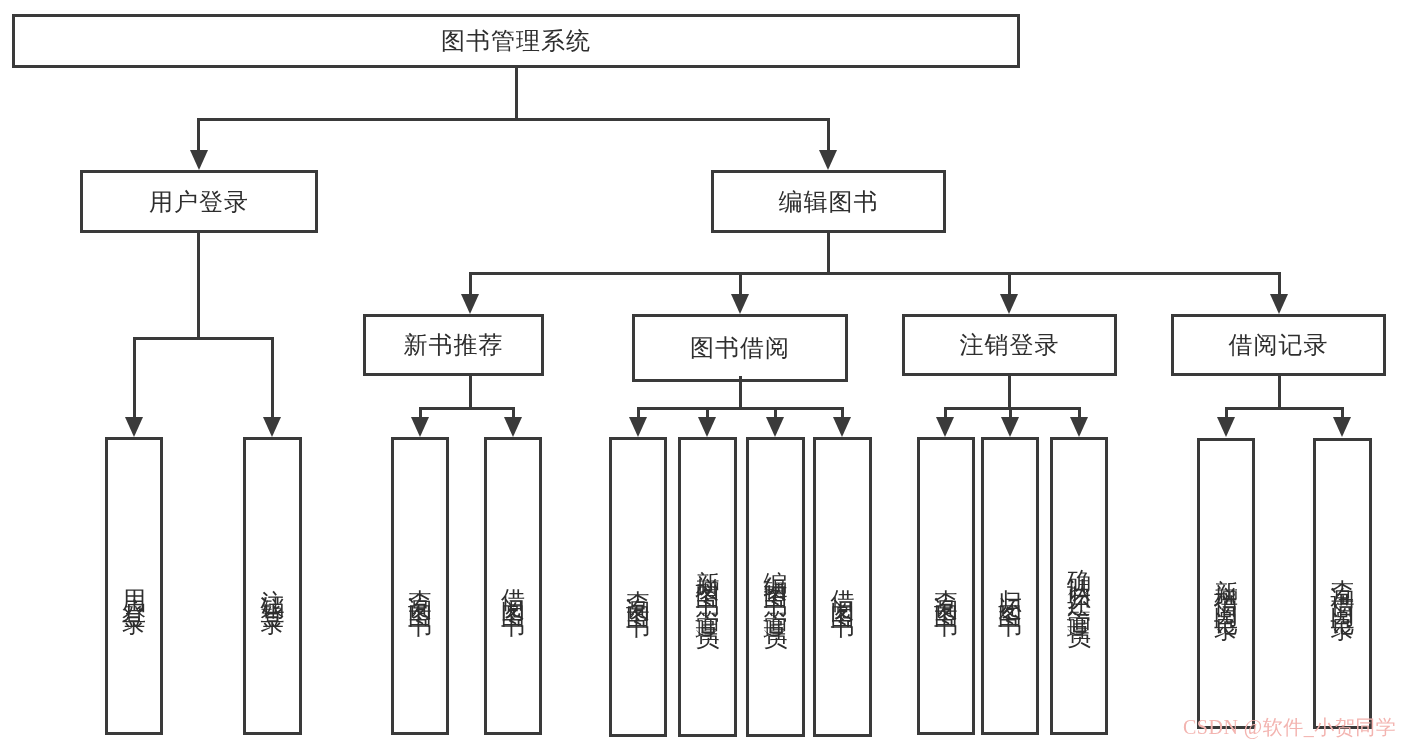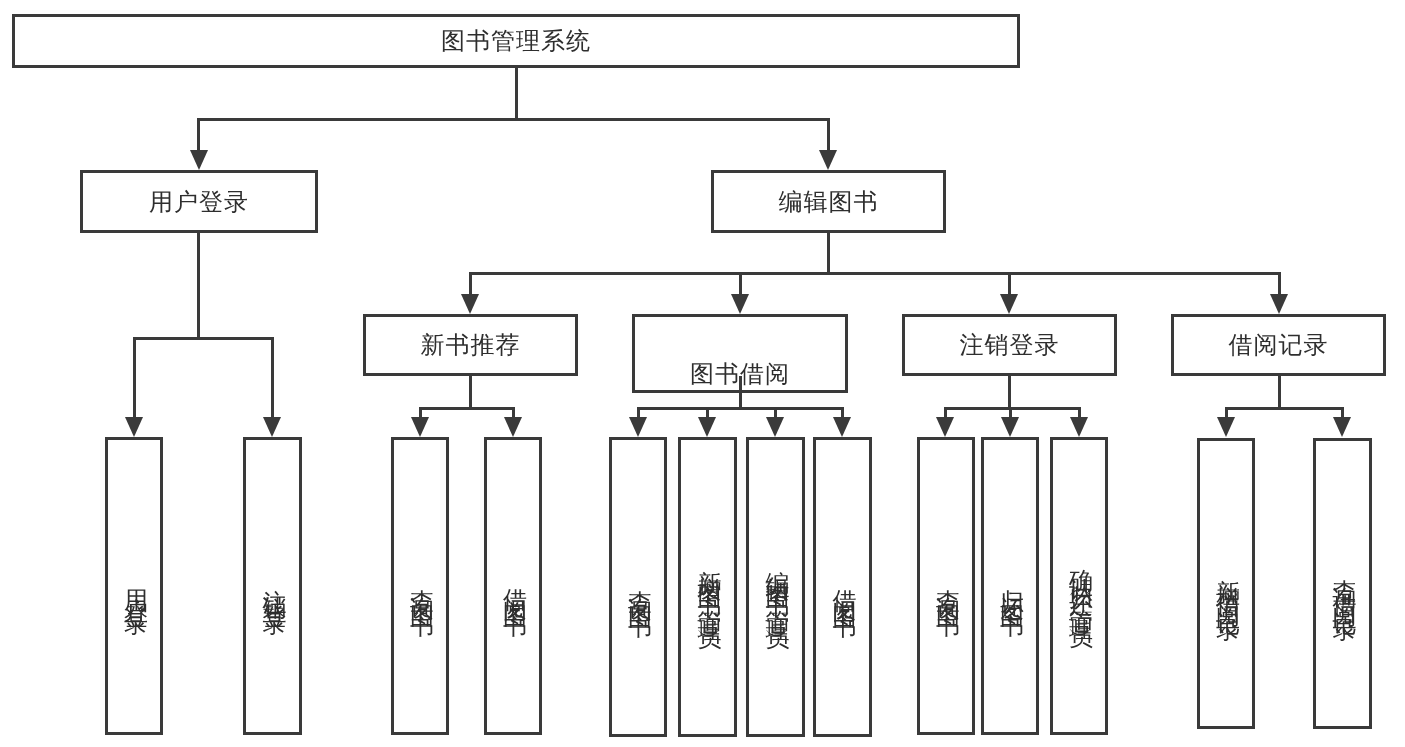--- a/index.html
+++ b/index.html
@@ -1,21 +1,21 @@
 <!DOCTYPE html>
 <html style="--line: #3a3a3a; --text: #2e2e2e; --background: #ffffff; --watermark: #f3b4b0;"><head>
 <meta charset="utf-8">
 <style>
   html, body { margin: 0; padding: 0; background: #ffffff; }
   .canvas {
     position: relative;
     width: 1405px;
     height: 747px;
     background: var(--background, #ffffff);
-    font-family: Liberation Mono, monospace;
+    font-family: Liberation Serif, serif;
     overflow: hidden;
   }
   .node {
     position: absolute;
     box-sizing: border-box;
     border: 3px solid var(--line, #3a3a3a);
     background: #ffffff;
     display: flex;
     align-items: center;
     justify-content: center;
@@ -87,24 +87,24 @@
   <div class="line" style="left:469px; top:272px; width:811px; height:3px;"></div>
   <div class="line" style="left:469px; top:272px; width:3px; height:24px;"></div>
   <div class="arrow" style="left:461px; top:294px;"></div>
   <div class="line" style="left:739px; top:272px; width:3px; height:24px;"></div>
   <div class="arrow" style="left:731px; top:294px;"></div>
   <div class="line" style="left:1008px; top:272px; width:3px; height:24px;"></div>
   <div class="arrow" style="left:1000px; top:294px;"></div>
   <div class="line" style="left:1278px; top:272px; width:3px; height:24px;"></div>
   <div class="arrow" style="left:1270px; top:294px;"></div>
 
-  <div class="node" style="left:363px; top:314px; width:215px; height:62px;">
+  <div class="node" style="left:363px; top:314px; width:181px; height:62px;">
     <span>新书推荐</span>
   </div>
-  <div class="node" style="left:632px; top:314px; width:216px; height:79px;align-items:flex-end;">
+  <div class="node" style="left:632px; top:314px; width:216px; height:68px;">
     <span>图书借阅</span>
   </div>
   <div class="node" style="left:902px; top:314px; width:215px; height:62px;">
     <span>注销登录</span>
   </div>
   <div class="node" style="left:1171px; top:314px; width:215px; height:62px;">
     <span>借阅记录</span>
   </div>
 
   <div class="line" style="left:469px; top:376px; width:3px; height:31px;"></div>
@@ -178,14 +178,15 @@
     <span class="vtext">确认归还（管理员）</span>
   </div>
 
   <div class="node" style="left:1197px; top:438px; width:58px; height:291px;">
     <span class="vtext">新增借阅记录</span>
   </div>
   <div class="node" style="left:1313px; top:438px; width:59px; height:291px;">
     <span class="vtext">查询借阅记录</span>
   </div>
 
+  <div class="watermark">CSDN @软件_小贺同学</div>
 
 </div>
 
 </body></html>

